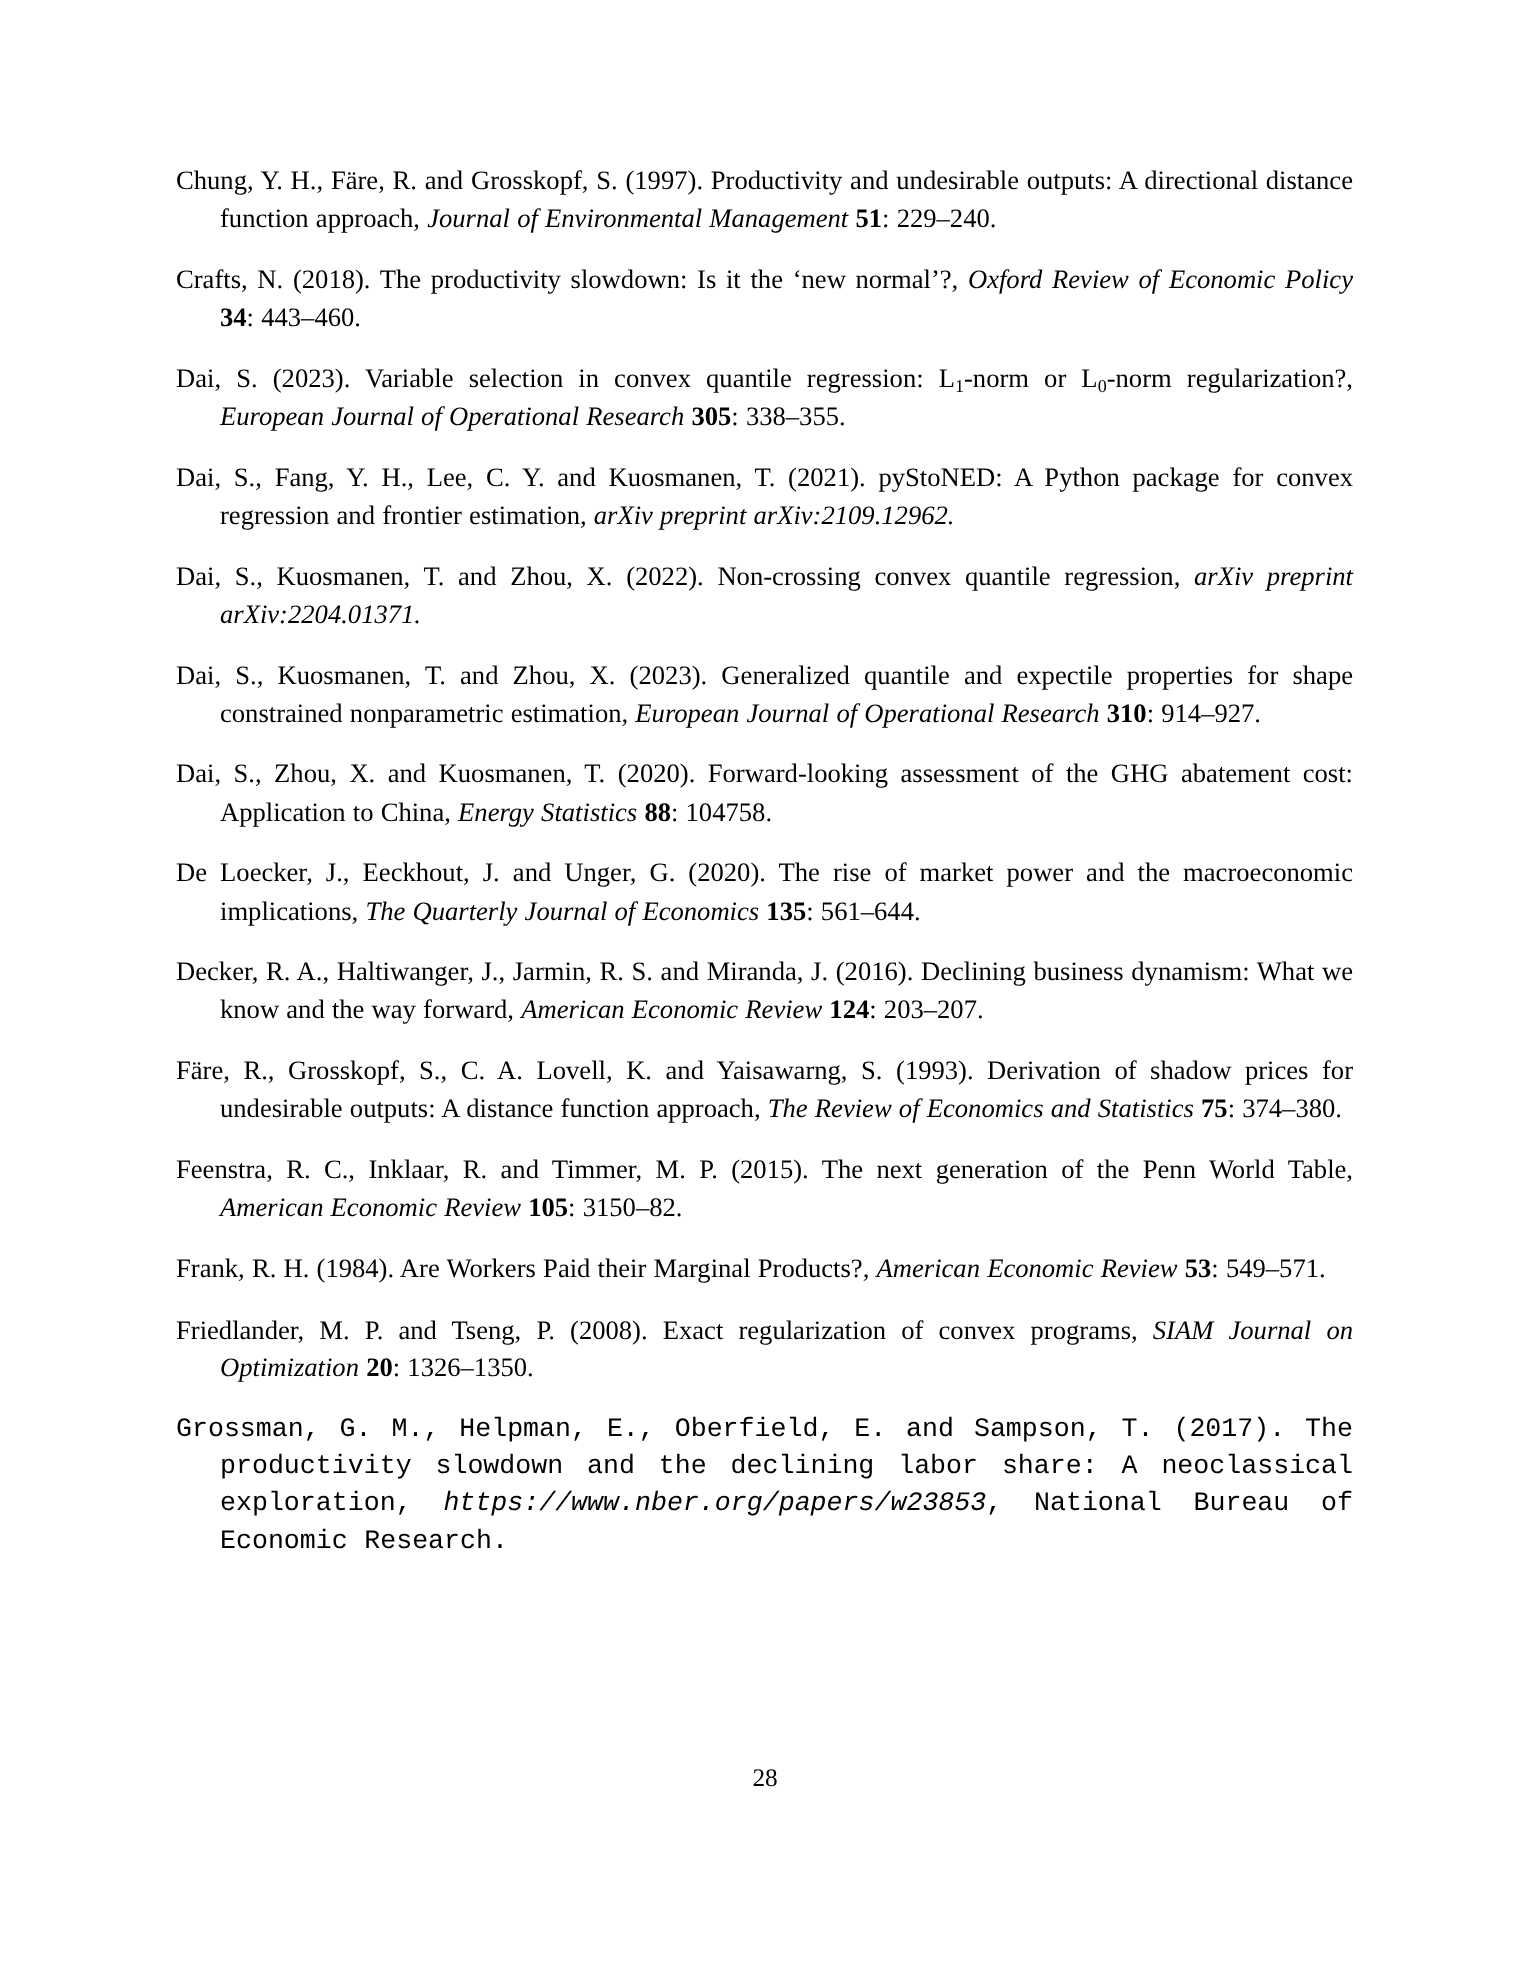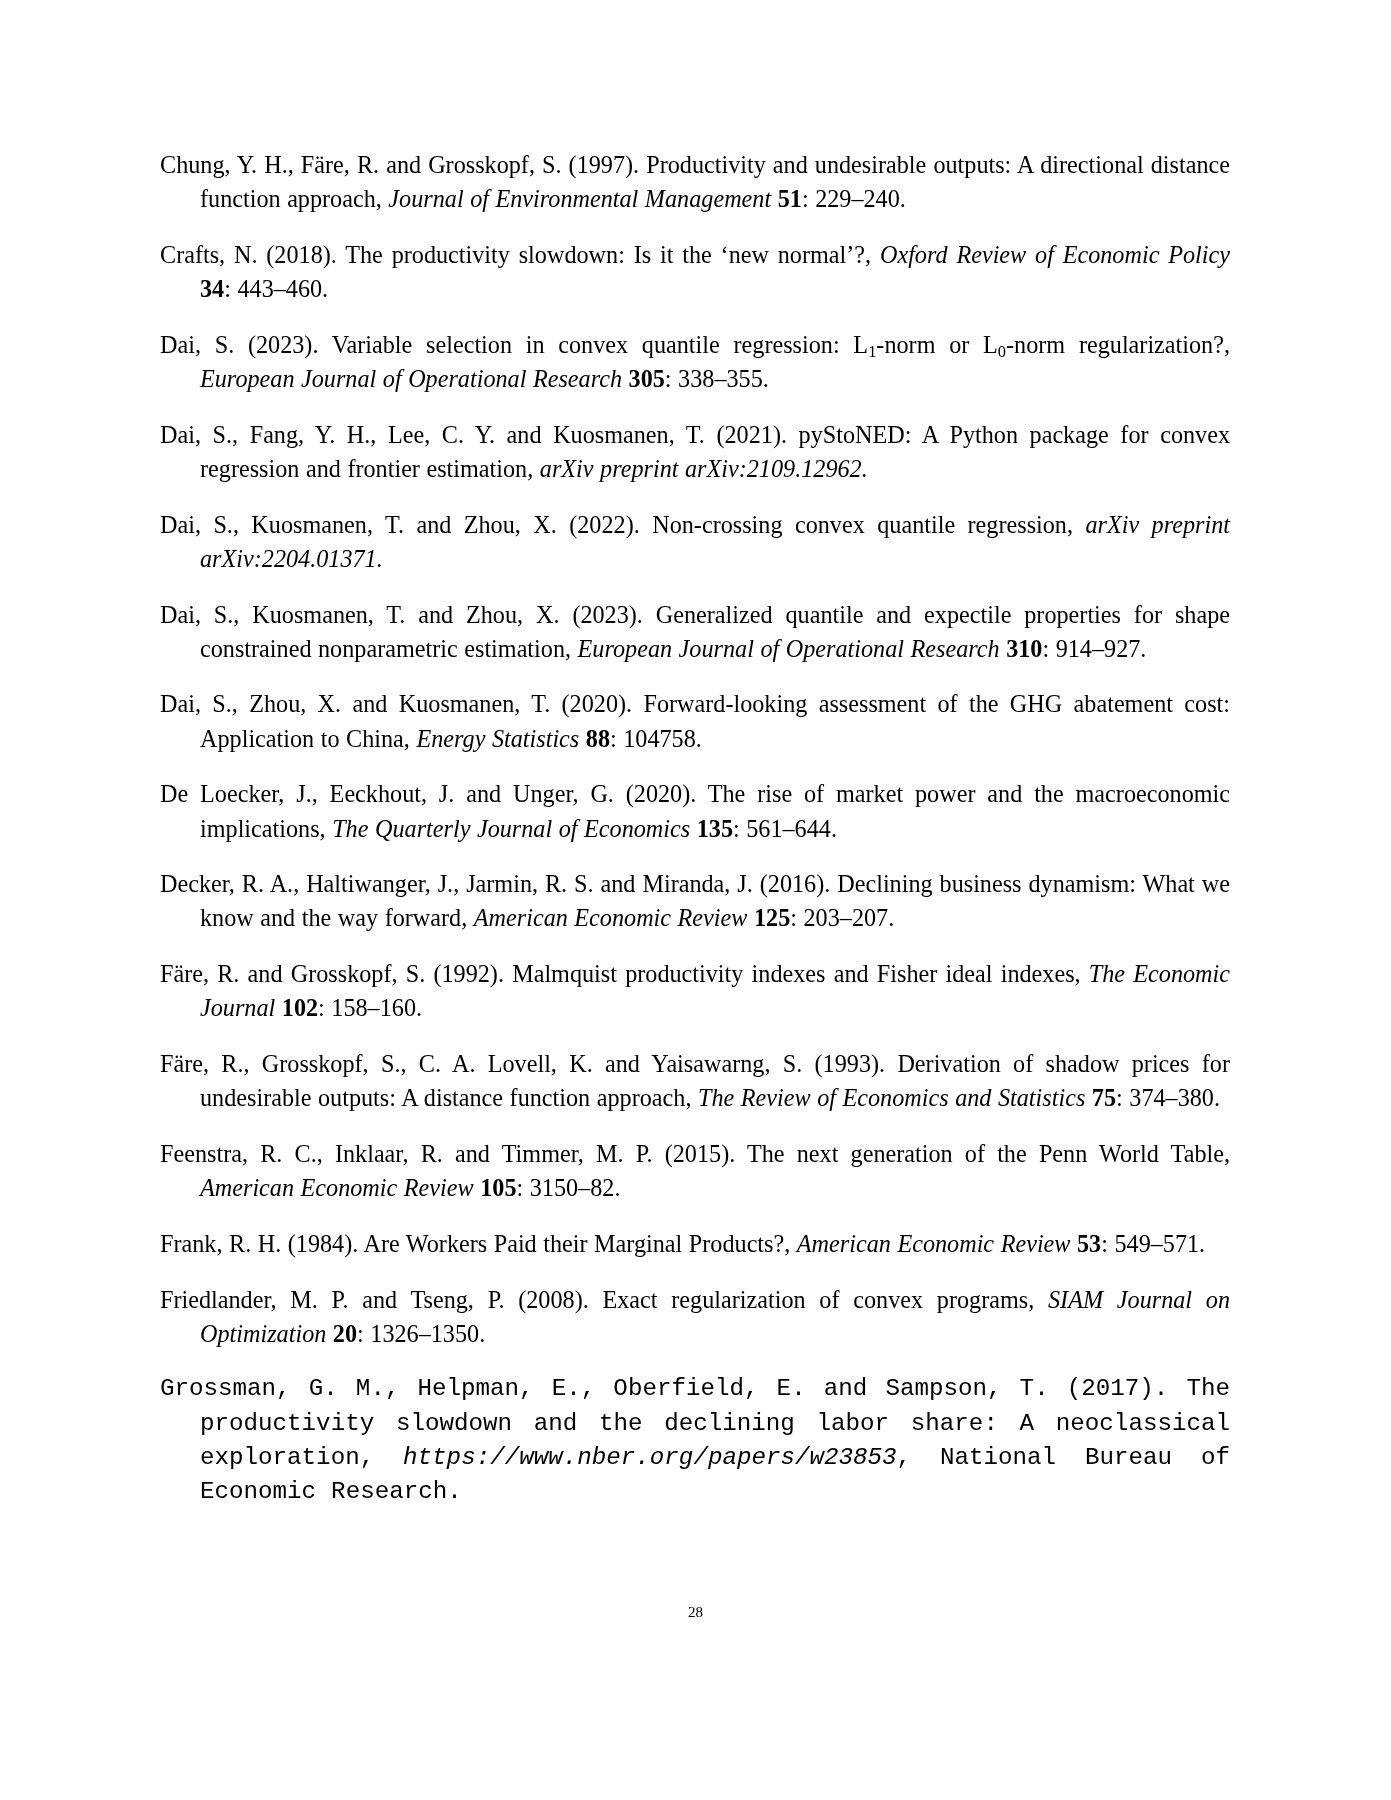--- a/index.html
+++ b/index.html
@@ -48,40 +48,39 @@
     font-size: 0.68em;
     vertical-align: -0.27em;
     line-height: 0;
   }
   #page-number {
     position: absolute;
     left: 0;
     top: 1604px;
     width: 1391px;
     text-align: center;
-    font-size: 15px;
+    font-size: 23px;
     font-family: "Liberation Serif", "DejaVu Serif", serif;
   }
 </style>
 </head>
 <body>
 
 <div id="page">
 
   <div id="bib-list">
       <p class="bib-entry">Chung, Y. H., Färe, R. and Grosskopf, S. (1997). Productivity and undesirable outputs: A directional distance function approach, <span class="it">Journal of Environmental Management</span> <span class="bf">51</span>: 229–240.</p>
       <p class="bib-entry">Crafts, N. (2018).  The productivity slowdown: Is it the ‘new normal’?, <span class="it">Oxford Review of Economic Policy</span> <span class="bf">34</span>: 443–460.</p>
       <p class="bib-entry">Dai, S. (2023).  Variable selection in convex quantile regression: L<sub>1</sub>-norm or L<sub>0</sub>-norm regularization?, <span class="it">European Journal of Operational Research</span> <span class="bf">305</span>: 338–355.</p>
       <p class="bib-entry">Dai, S., Fang, Y. H., Lee, C. Y. and Kuosmanen, T. (2021). pyStoNED: A Python package for convex regression and frontier estimation, <span class="it">arXiv preprint arXiv:2109.12962.</span></p>
       <p class="bib-entry">Dai, S., Kuosmanen, T. and Zhou, X. (2022). Non-crossing convex quantile regression, <span class="it">arXiv preprint arXiv:2204.01371.</span></p>
       <p class="bib-entry">Dai, S., Kuosmanen, T. and Zhou, X. (2023).  Generalized quantile and expectile properties for shape constrained nonparametric estimation, <span class="it">European Journal of Operational Research</span> <span class="bf">310</span>: 914–927.</p>
       <p class="bib-entry">Dai, S., Zhou, X. and Kuosmanen, T. (2020).  Forward-looking assessment of the GHG abatement cost: Application to China, <span class="it">Energy Statistics</span> <span class="bf">88</span>: 104758.</p>
       <p class="bib-entry">De Loecker, J., Eeckhout, J. and Unger, G. (2020).  The rise of market power and the macroeconomic implications, <span class="it">The Quarterly Journal of Economics</span> <span class="bf">135</span>: 561–644.</p>
-      <p class="bib-entry">Decker, R. A., Haltiwanger, J., Jarmin, R. S. and Miranda, J. (2016).  Declining business dynamism: What we know and the way forward, <span class="it">American Economic Review</span> <span class="bf">125</span>: 203–207.</p>
-      <p class="bib-entry">Färe, R. and Grosskopf, S. (1992). Malmquist productivity indexes and Fisher ideal indexes, <span class="it">The Economic Journal</span> <span class="bf">102</span>: 158–160.</p>
+      <p class="bib-entry">Decker, R. A., Haltiwanger, J., Jarmin, R. S. and Miranda, J. (2016).  Declining business dynamism: What we know and the way forward, <span class="it">American Economic Review</span> <span class="bf">124</span>: 203–207.</p>
       <p class="bib-entry">Färe, R., Grosskopf, S., C. A. Lovell, K. and Yaisawarng, S. (1993).  Derivation of shadow prices for undesirable outputs: A distance function approach, <span class="it">The Review of Economics and Statistics</span> <span class="bf">75</span>: 374–380.</p>
       <p class="bib-entry">Feenstra, R. C., Inklaar, R. and Timmer, M. P. (2015).  The next generation of the Penn World Table, <span class="it">American Economic Review</span> <span class="bf">105</span>: 3150–82.</p>
       <p class="bib-entry">Frank, R. H. (1984).  Are Workers Paid their Marginal Products?, <span class="it">American Economic Review</span> <span class="bf">53</span>: 549–571.</p>
       <p class="bib-entry">Friedlander, M. P. and Tseng, P. (2008).  Exact regularization of convex programs, <span class="it">SIAM Journal on Optimization</span> <span class="bf">20</span>: 1326–1350.</p>
       <p class="bib-entry">Grossman, G. M., Helpman, E., Oberfield, E. and Sampson, T. (2017).  The productivity slowdown and the declining labor share:  A neoclassical exploration, <span class="it">https://www.nber.org/papers/w23853</span>, National Bureau of Economic Research.</p>
     </div>
 
   <div id="page-number">28</div>
 
 </div>

